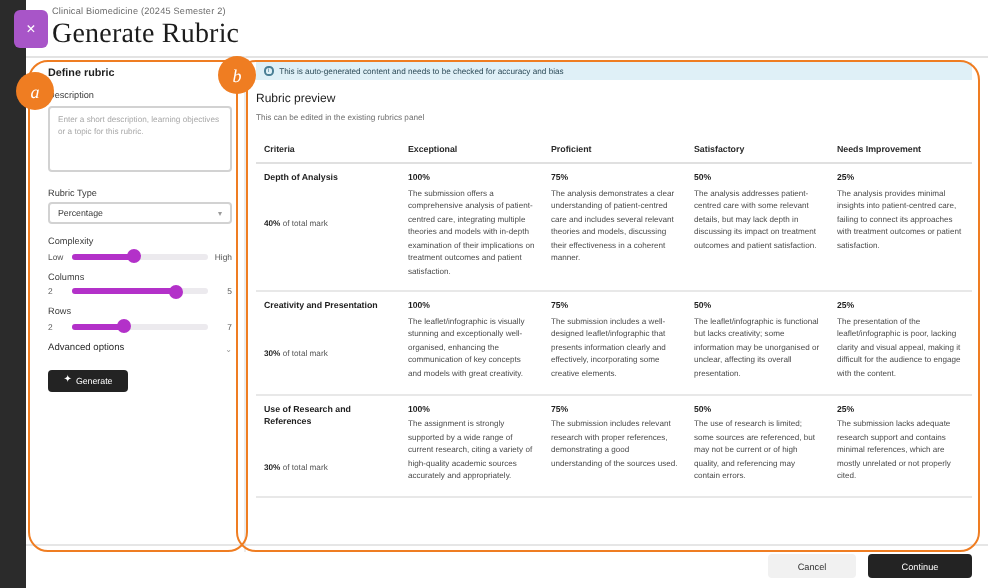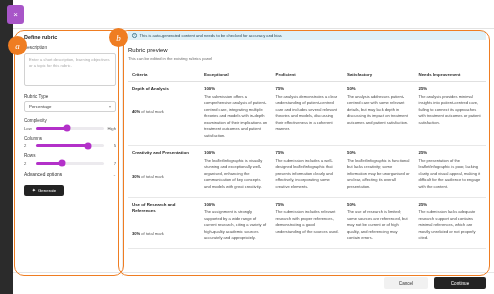--- a/index.html
+++ b/index.html
@@ -241,20 +241,24 @@
 </style>
 </head>
 <body>
 
 <div id="app">
 
   <div class="rail"></div>
 
   <div class="close-chip">×</div>
 
+  <div class="header">
+    <div class="course-line">Clinical Biomedicine (20245 Semester 2)</div>
+    <div class="page-title">Generate Rubric</div>
+  </div>
   <div class="head-divider"></div>
 
   <div class="form-col">
     <div class="section-title">Define rubric</div>
 
     <div class="field-label">Description</div>
     <div class="textarea-box">Enter a short description, learning objectives or a topic for this rubric.</div>
 
     <div class="gap-8"></div>
 

